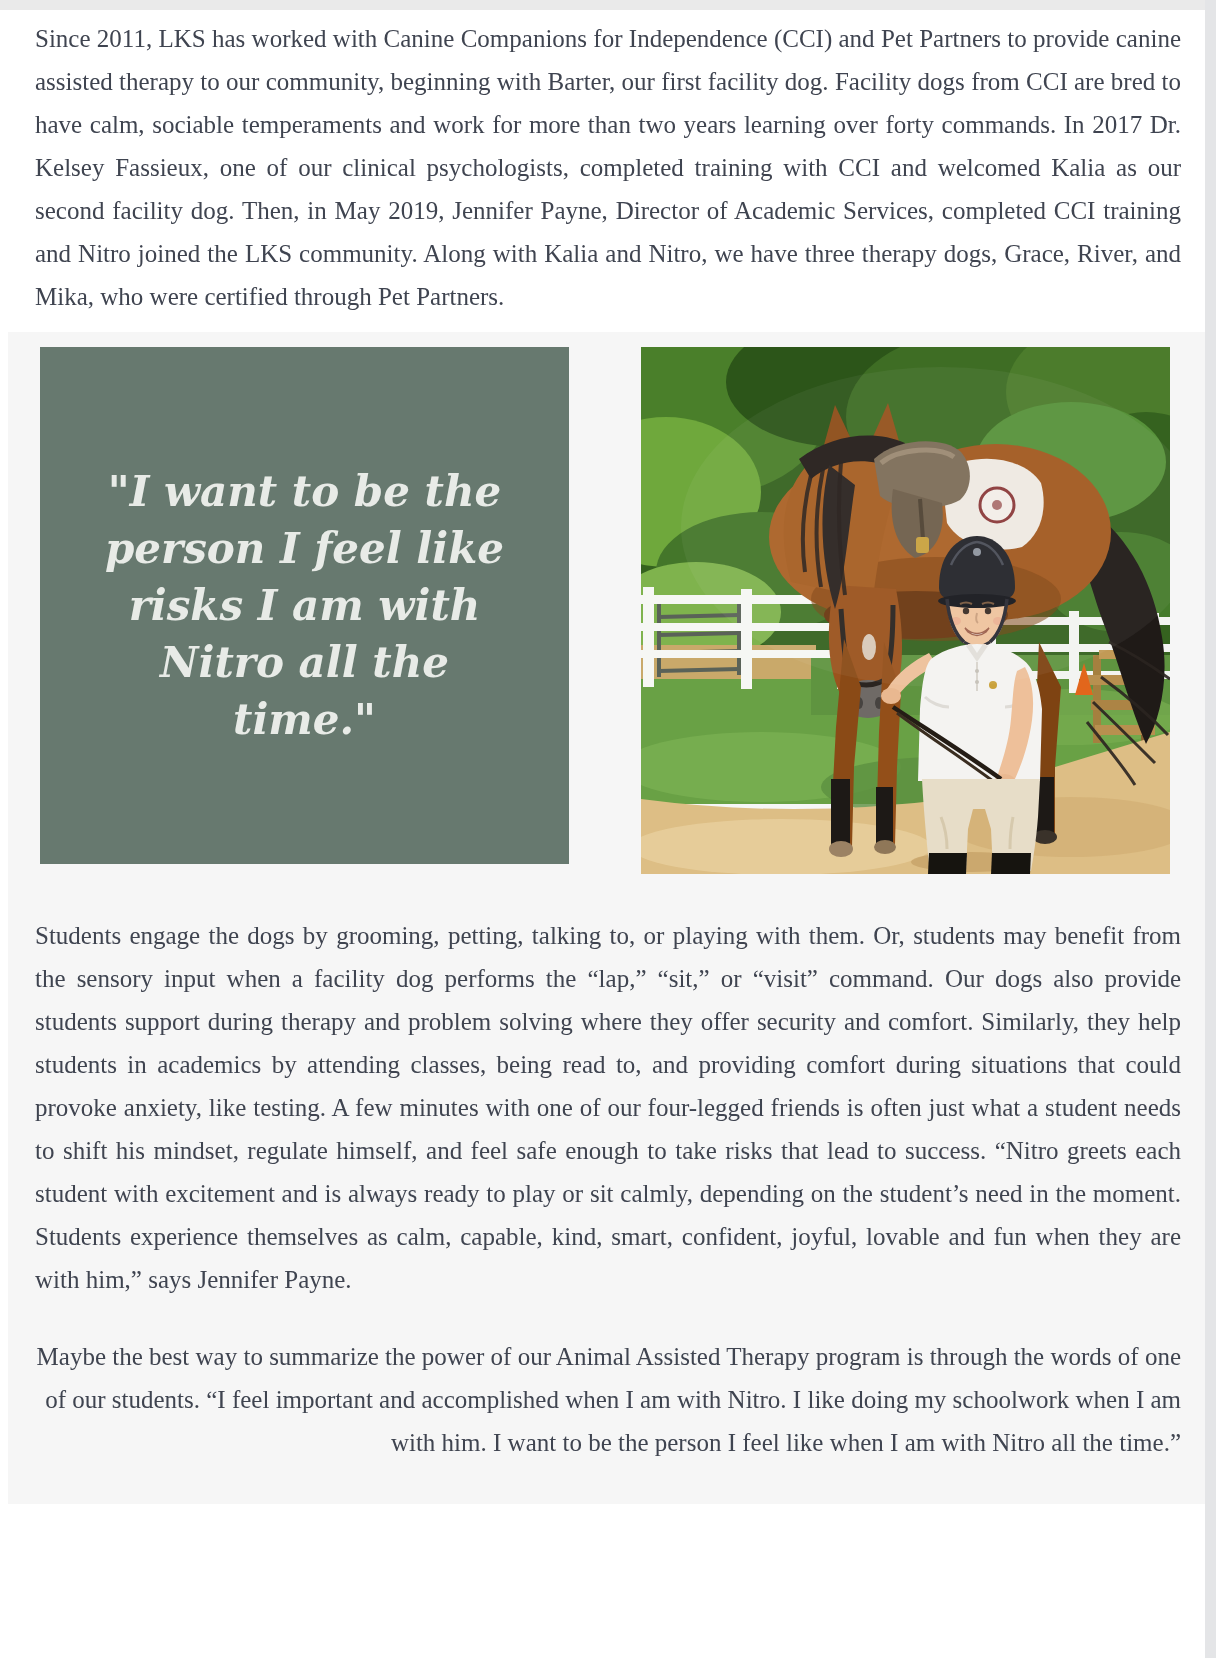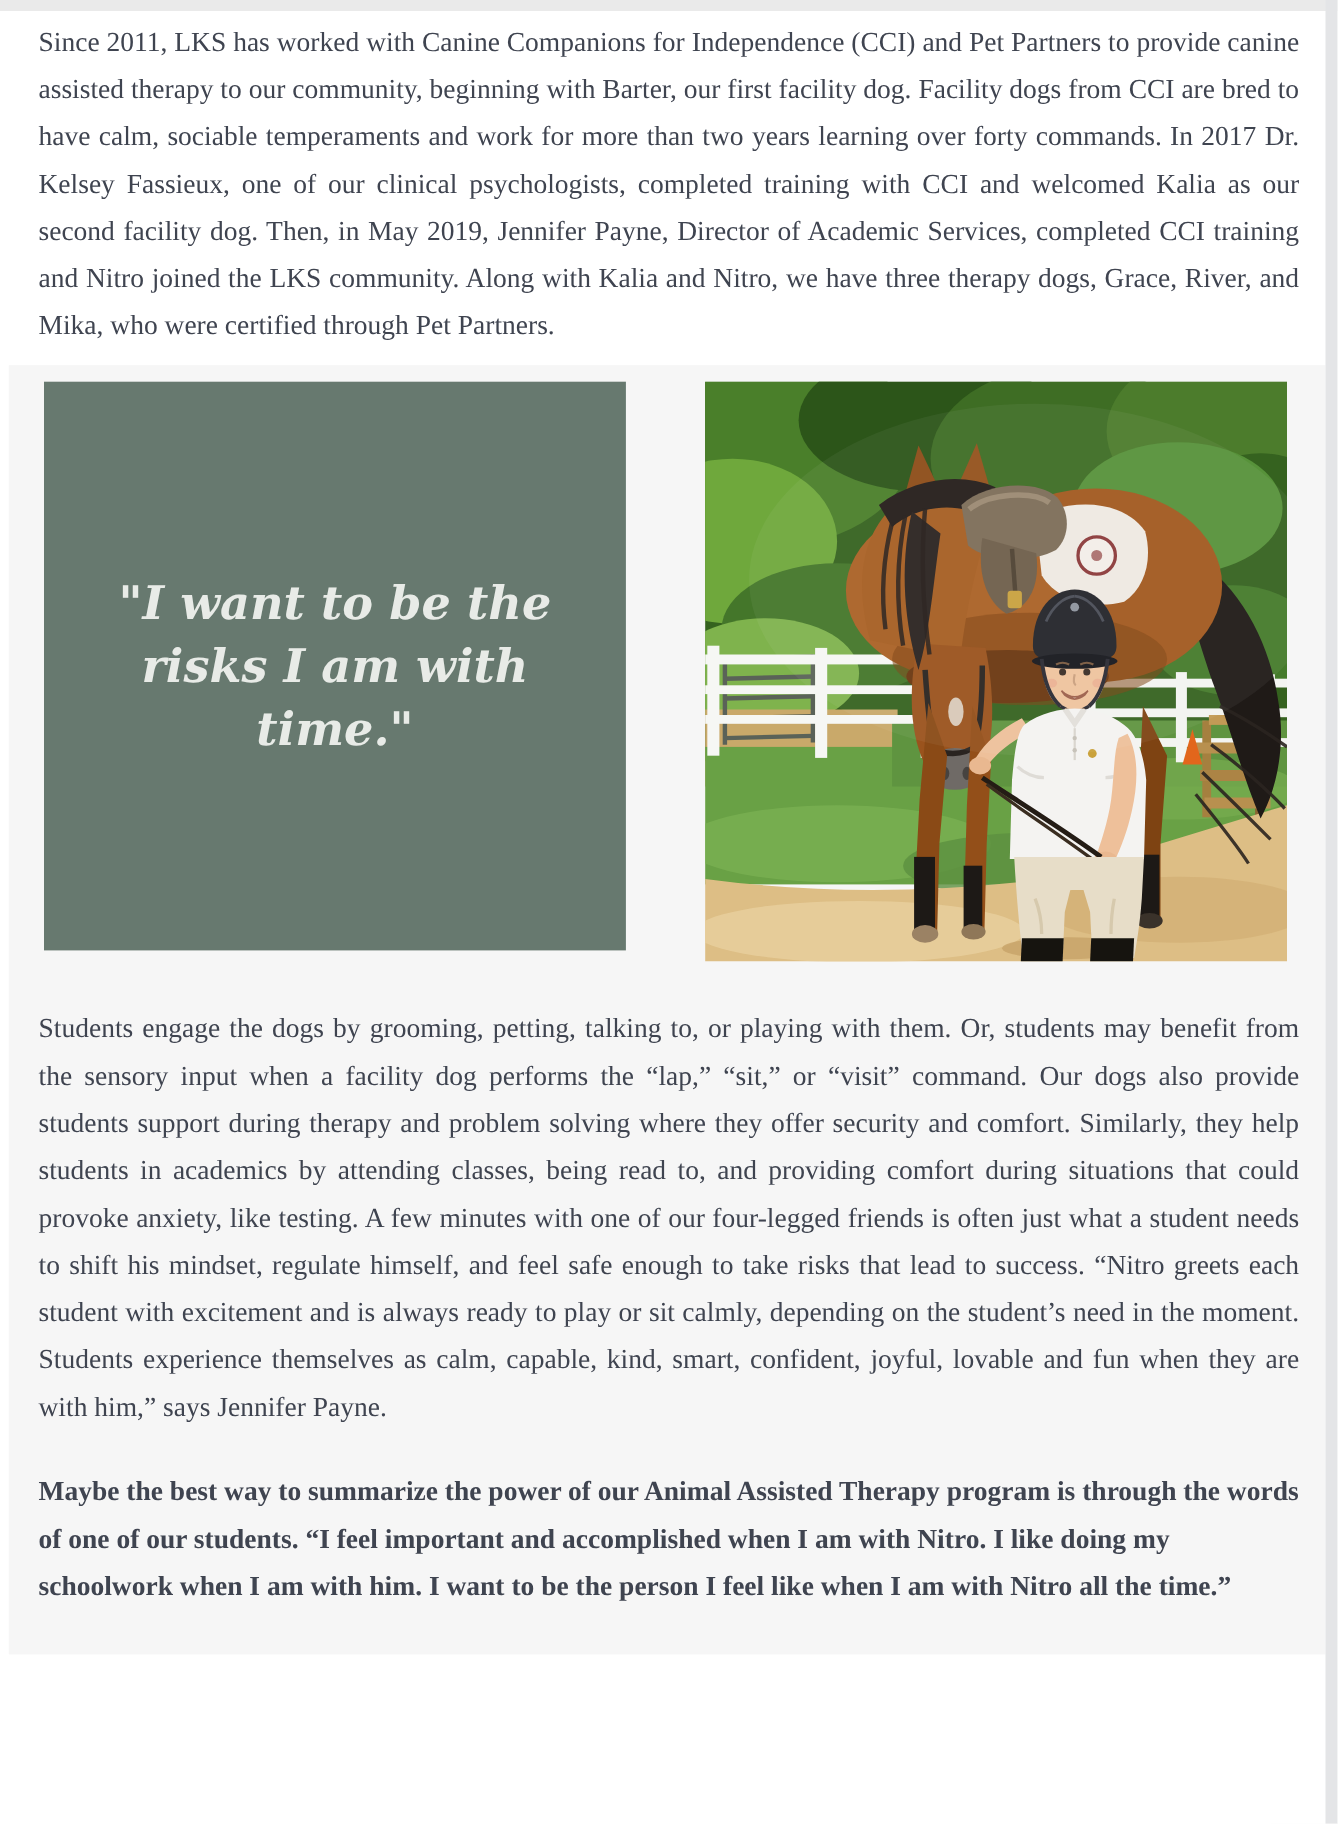--- a/index.html
+++ b/index.html
@@ -15,21 +15,21 @@
     width: 11px; height: 1658px; background: #e4e5e7;
   }
   .email-card { margin-left: 8px; width: 1197px; }
   .section-white { background: #ffffff; padding: 7px 24px 14px 27px; }
   .section-gray  { background: #f6f6f6; padding: 15px 24px 40px 27px; }
   p.body-par {
     margin: 0; color: #3f4450;
     font-size: 25px; line-height: 43px;
     text-align: justify;
   }
-  p.body-par.left { text-align: left; font-weight: bold; }
+  p.body-par.left { text-align: right; }
   p.par2 { margin-top: 40px; }
   p.par3 { margin-top: 34px; }
   .media-row { display: flex; align-items: flex-start; }
   .quote-box {
     margin-left: 5px; width: 529px; height: 517px;
     background: #67796f;
     display: flex; flex-direction: column;
     align-items: center; justify-content: center;
     box-sizing: border-box; padding: 0 20px;
   }
@@ -52,21 +52,23 @@
   <div class="section-white">
     <p class="body-par">Since 2011, LKS has worked with Canine Companions for Independence (CCI) and Pet Partners to provide canine assisted therapy to our community, beginning with Barter, our first facility dog. Facility dogs from CCI are bred to have calm, sociable temperaments and work for more than two years learning over forty commands. In 2017 Dr. Kelsey Fassieux, one of our clinical psychologists, completed training with CCI and welcomed Kalia as our second facility dog. Then, in May 2019, Jennifer Payne, Director of Academic Services, completed CCI training and Nitro joined the LKS community. Along with Kalia and Nitro, we have three therapy dogs, Grace, River, and Mika, who were certified through Pet Partners.</p>
   </div>
 
   <div class="section-gray">
 
     <div class="media-row">
 
       <div class="quote-box">
         <div class="quote-line">"I want to be the</div>
+        <div class="quote-line">person I feel like</div>
         <div class="quote-line">risks I am with</div>
+        <div class="quote-line">Nitro all the</div>
         <div class="quote-line">time."</div>
       </div>
 
       <figure class="photo-fig">
         <svg width="529" height="527" viewBox="0 0 529 527" xmlns="http://www.w3.org/2000/svg">
 
           <rect width="529" height="345" fill="#35621f"></rect>
           <ellipse cx="60" cy="55" rx="130" ry="95" fill="#4a7f2a"></ellipse>
           <ellipse cx="25" cy="145" rx="95" ry="75" fill="#6fa83c"></ellipse>
           <ellipse cx="200" cy="35" rx="115" ry="65" fill="#2c5519"></ellipse>

